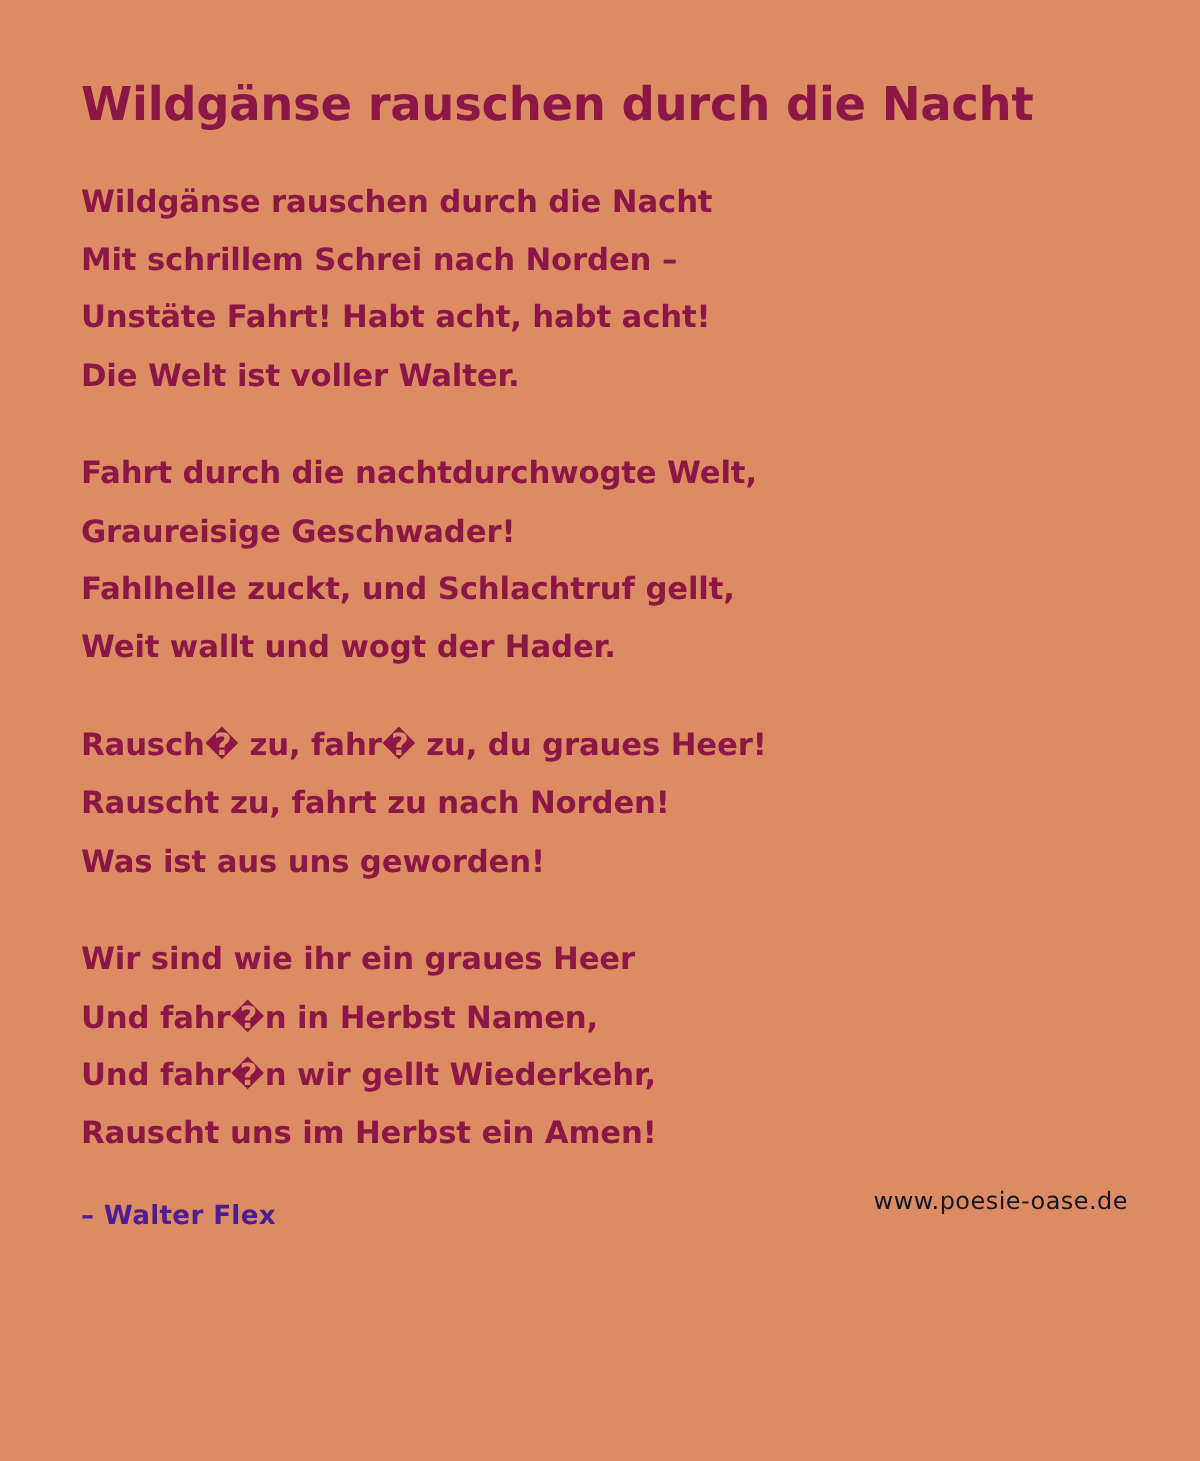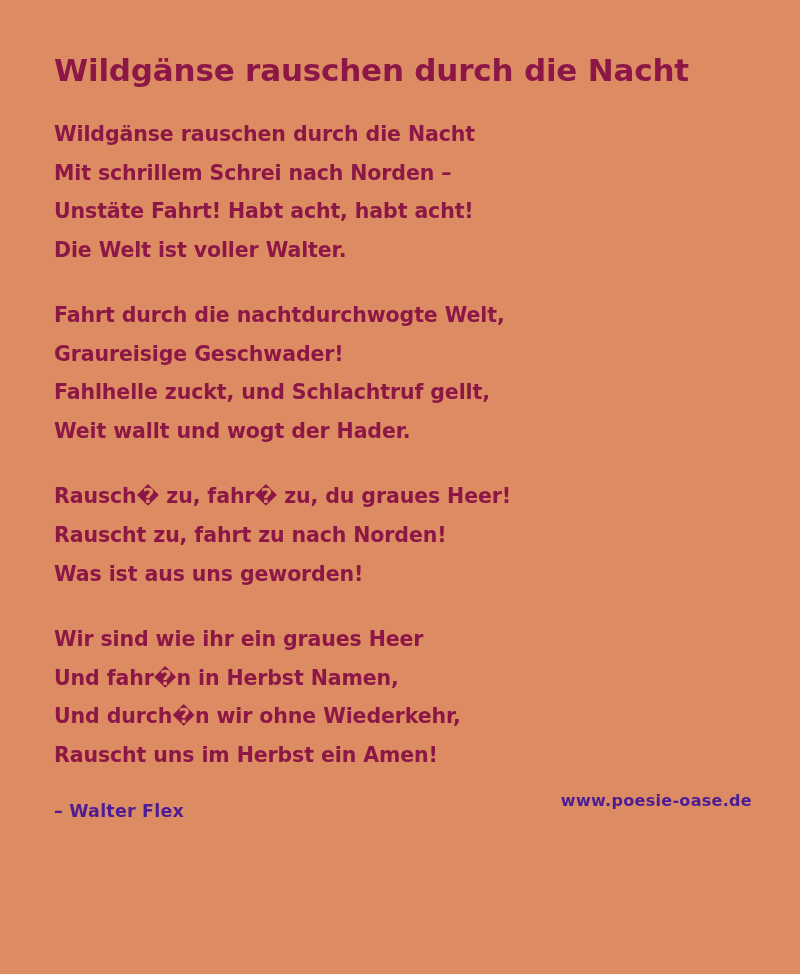--- a/index.html
+++ b/index.html
@@ -46,22 +46,22 @@
     font-weight: bold;
     color: #4c1d95;
     letter-spacing: 0.2px;
     margin-top: 10px;
   }
   .footer {
     position: absolute;
     right: 48px;
     bottom: 42px;
     font-size: 16px;
-    font-weight: bold;
-    color: #4c1d95;
+    font-weight: normal;
+    color: #0f172a;
     letter-spacing: 0.3px;
   }
 </style>
 </head>
 <body>
 
 <div class="page">
 
   <h1 class="poem-title">Wildgänse rauschen durch die Nacht</h1>
 
@@ -83,21 +83,21 @@
 
     <div class="stanza">
       <div class="line">Rausch� zu, fahr� zu, du graues Heer!</div>
       <div class="line">Rauscht zu, fahrt zu nach Norden!</div>
       <div class="line">Was ist aus uns geworden!</div>
     </div>
 
     <div class="stanza">
       <div class="line">Wir sind wie ihr ein graues Heer</div>
       <div class="line">Und fahr�n in Herbst Namen,</div>
-      <div class="line">Und durch�n wir ohne Wiederkehr,</div>
+      <div class="line">Und fahr�n wir gellt Wiederkehr,</div>
       <div class="line">Rauscht uns im Herbst ein Amen!</div>
     </div>
 
   </div>
 
   <div class="author">– Walter Flex</div>
 
   <div class="footer">www.poesie-oase.de</div>
 
 </div>

